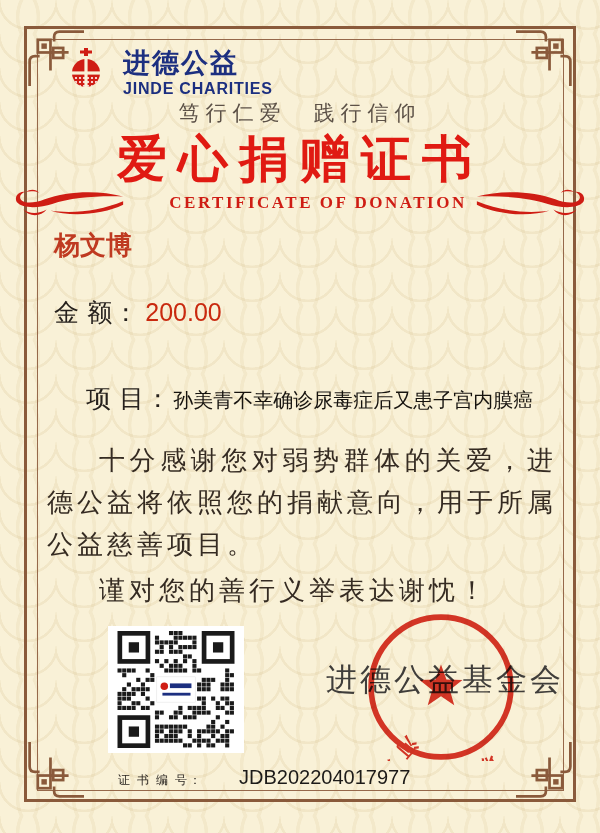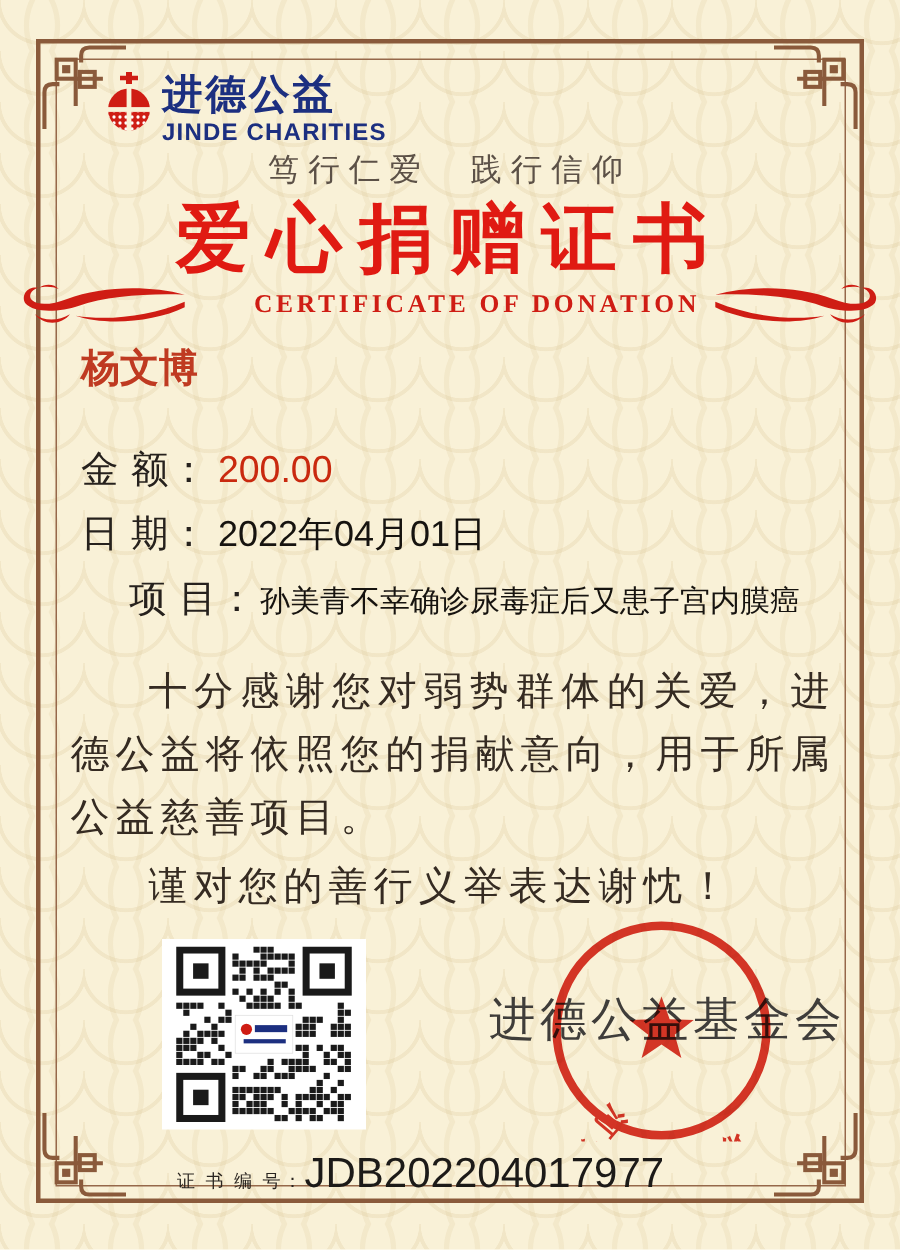--- a/index.html
+++ b/index.html
@@ -18,21 +18,21 @@
 
   .border-outer { position: absolute; left: 24px; top: 26px; right: 24px; bottom: 31px; border: 3.5px solid #8a5a3b; }
   .border-inner { position: absolute; left: 37px; top: 39px; right: 36px; bottom: 42px; border: 1.5px solid #96684a; }
 
   .corner { position: absolute; width: 58px; height: 58px; }
   .corner.tl { left: 26px; top: 28px; }
   .corner.tr { right: 26px; top: 28px; transform: scaleX(-1); }
   .corner.bl { left: 26px; bottom: 33px; transform: scaleY(-1); }
   .corner.br { right: 26px; bottom: 33px; transform: scale(-1,-1); }
 
-  .logo { position: absolute; left: 70px; top: 48px; display: flex; align-items: flex-start; }
+  .logo { position: absolute; left: 70px; top: 48px; display: flex; align-items: flex-start; gap: 15px; }
   .logo-icon { width: 32px; height: 42px; margin-right: 6px; }
   .logo-cn { font-family: "Liberation Serif", serif; font-weight: 700; font-size: 27px; line-height: 30px; color: #1c2f80; letter-spacing: 2px; }
   .logo-en { font-family: "Liberation Sans", sans-serif; font-weight: 700; font-size: 16px; color: #1c2f80; letter-spacing: 0.8px; margin-top: 2px; }
 
   .tagline { position: absolute; left: 0; right: 0; top: 99px; text-align: center;
     font-size: 21px; color: #5c5147; letter-spacing: 6px; }
 
   .title { position: absolute; left: 0; right: 0; top: 126px; text-align: center;
     font-size: 50px; font-weight: 700; color: #e01a12; letter-spacing: 11px; }
 
@@ -65,21 +65,21 @@
   .qr-wrap svg { width: 100%; height: 100%; display: block; }
 
   .org-name { position: absolute; left: 326px; top: 659px;
     font-family: "Liberation Serif", serif; font-size: 31px; color: #3f3d3a; letter-spacing: 3px; white-space: nowrap; z-index: 1; }
 
   .seal { position: absolute; left: 367px; top: 613px; width: 148px; height: 148px;
     z-index: 2; opacity: 0.93; mix-blend-mode: multiply; }
 
   .cert-no-row { position: absolute; left: 118px; top: 766px; white-space: nowrap; }
   .cert-no-row .label { font-family: "Liberation Serif", serif; font-size: 12px; color: #2a2520; letter-spacing: 2px; }
-  .cert-no-row .value { font-family: "Liberation Sans", sans-serif; font-size: 28px; color: #1c1a18; }
+  .cert-no-row .value { font-family: "Liberation Sans", sans-serif; font-size: 20px; color: #1c1a18; margin-left: 36px; }
 </style>
 </head>
 <body>
 
 <div class="page">
 
   <div class="border-outer"></div>
   <div class="border-inner"></div>
 
   <svg class="corner tl" viewBox="0 0 64 64">
@@ -168,23 +168,20 @@
         <path d="M36 23 C28 28 17 28 11 23 C17 31 30 31 36 23 Z"></path>
         <path d="M14 4 C18 1 25 1 28 5 C24 3 18 3 14 4 Z"></path>
       </g>
     </svg>
   </div>
 
   <div class="donor-name">杨文博</div>
 
   <div class="field-row row-amount">
     <span class="label">金 额：</span><span class="value">200.00</span>
-  </div>
-  <div class="field-row row-date">
-    <span class="label">日 期：</span><span class="value">2022年04月01日</span>
   </div>
   <div class="field-row row-project">
     <span class="label">项 目：</span><span class="value">孙美青不幸确诊尿毒症后又患子宫内膜癌</span>
   </div>
 
   <div class="body-text">
     <p>十分感谢您对弱势群体的关爱，进德公益将依照您的捐献意向，用于所属公益慈善项目。</p>
     <p>谨对您的善行义举表达谢忱！</p>
   </div>
 

